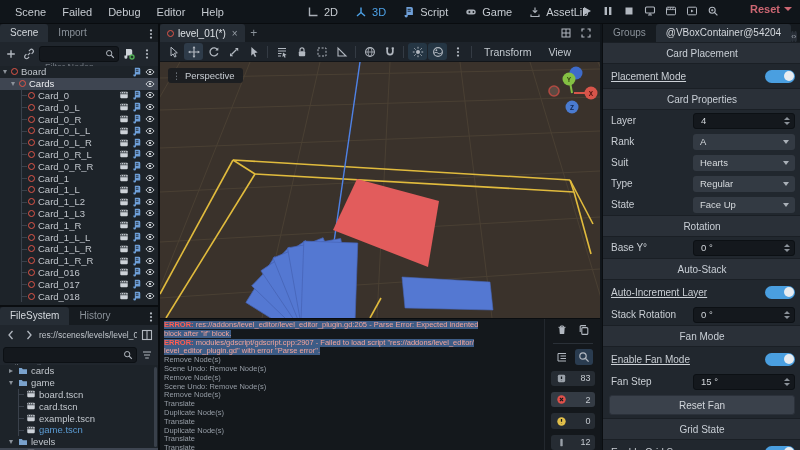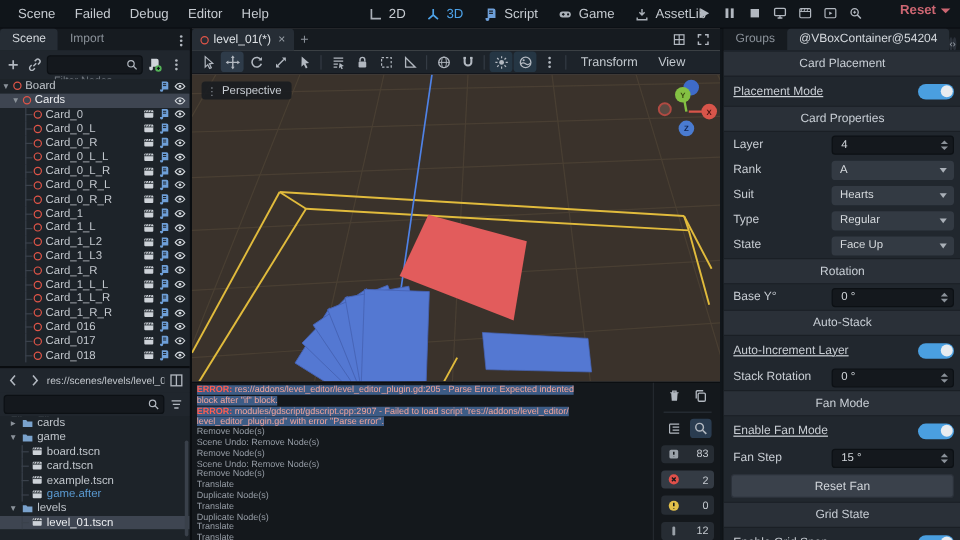--- a/index.html
+++ b/index.html
@@ -775,20 +775,34 @@
               <svg viewBox="0 0 12 12">
                 <path d="M1.2 6C2.6 3.9 4.2 2.9 6 2.9s3.4 1 4.8 3.1C9.4 8.1 7.8 9.1 6 9.1S2.6 8.1 1.2 6z" fill="none" stroke="#d2d7dc" stroke-width="1.1"></path>
                 <circle cx="6" cy="6" r="1.4" fill="#d2d7dc"></circle>
               </svg>
             </span>
           </div>
         </div>
     </div>
 
     <div class="fs-panel">
+      <div class="tabstrip" id="fs-dock-tabs">
+          <div class="tab active">FileSystem</div>
+          <div class="tab">History</div>
+          <div class="strip-sp"></div>
+          <div class="dotsbtn">
+            <span class="ic">
+              <svg viewBox="0 0 12 12">
+                <circle cx="6" cy="2.4" r="1.1" fill="currentColor"></circle>
+                <circle cx="6" cy="6" r="1.1" fill="currentColor"></circle>
+                <circle cx="6" cy="9.6" r="1.1" fill="currentColor"></circle>
+              </svg>
+            </span>
+          </div>
+        </div>
       <div class="fs-bar">
         <div class="tbtn">
             <span class="ic">
               <svg viewBox="0 0 12 12">
                 <path d="M7.5 2 4 6l3.5 4" stroke="currentColor" stroke-width="1.3" fill="none"></path>
               </svg>
             </span>
           </div>
         <div class="tbtn">
             <span class="ic">
@@ -881,21 +895,21 @@
           </div>
           <div class="trow">
             <span class="ind" style="width:14px"></span>
             <span class="guide"></span>
             <span class="rowic">
               <svg viewBox="0 0 12 12">
                 <rect x="1.5" y="2.2" width="9" height="7.6" rx="1" fill="#cdd2d8"></rect>
                 <path d="M1.5 4.6h9M3.4 2.2 2.4 4.6M5.9 2.2 4.9 4.6M8.4 2.2 7.4 4.6" stroke="#1d232a" stroke-width=".8" fill="none"></path>
               </svg>
             </span>
-            <span class="fname open" style="margin-left:2px">game.after</span>
+            <span class="fname open" style="margin-left:2px">game.tscn</span>
           </div>
           <div class="trow">
             <span class="ind" style="width:6px"></span>
             <span class="exp">▾</span>
             <span class="rowic">
               <svg viewBox="0 0 12 12">
                 <path d="M1.2 2.5h3.4l1.2 1.3h5v5.7H1.2z" fill="#7aa2cc"></path>
               </svg>
             </span>
             <span class="fname" style="margin-left:2px">levels</span>

